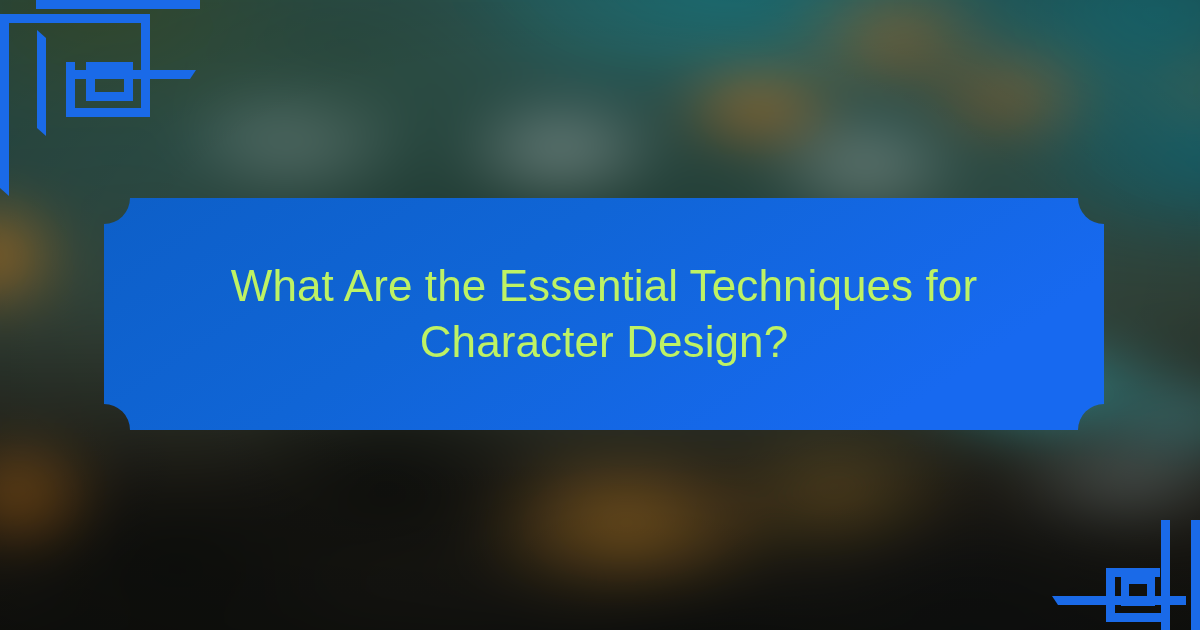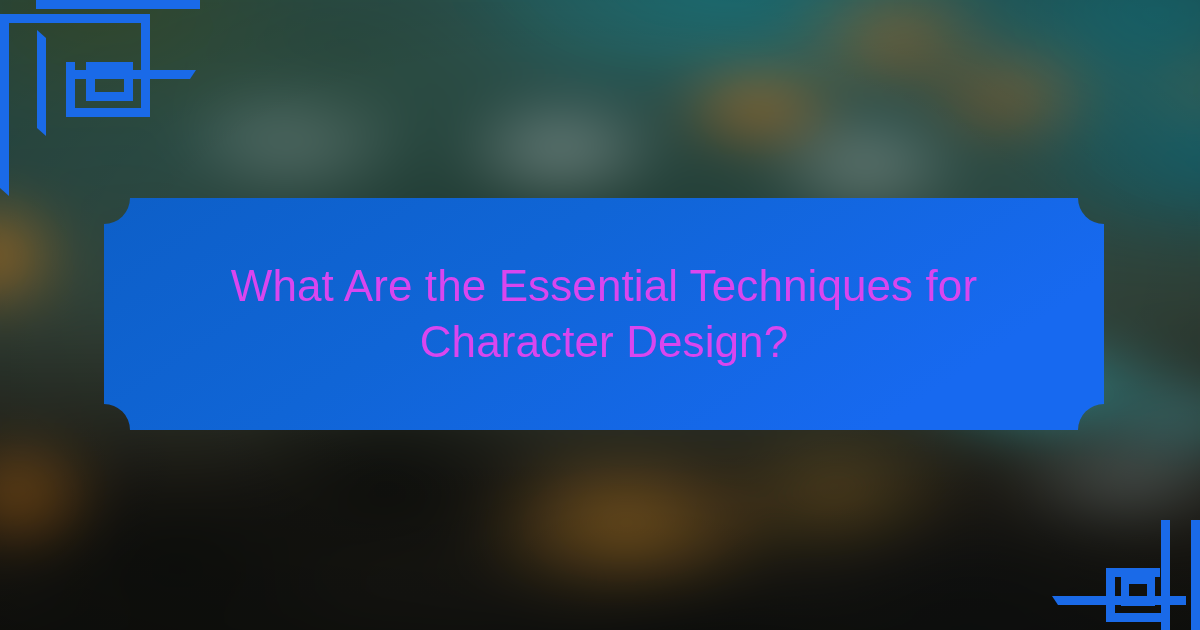--- a/index.html
+++ b/index.html
@@ -88,21 +88,21 @@
     position: absolute;
     left: 104px;
     top: 198px;
     width: 1000px;
     height: 232px;
     display: flex;
     align-items: center;
     justify-content: center;
     box-sizing: border-box;
     padding: 0 80px;
-    color: #d946ef;
+    color: #bef264;
     font-family: "Liberation Sans", sans-serif;
     font-size: 44px;
     font-weight: 400;
     line-height: 1.28;
     text-align: center;
     letter-spacing: 0.1px;
     text-rendering: optimizeLegibility;
   }
 </style>
 </head>

